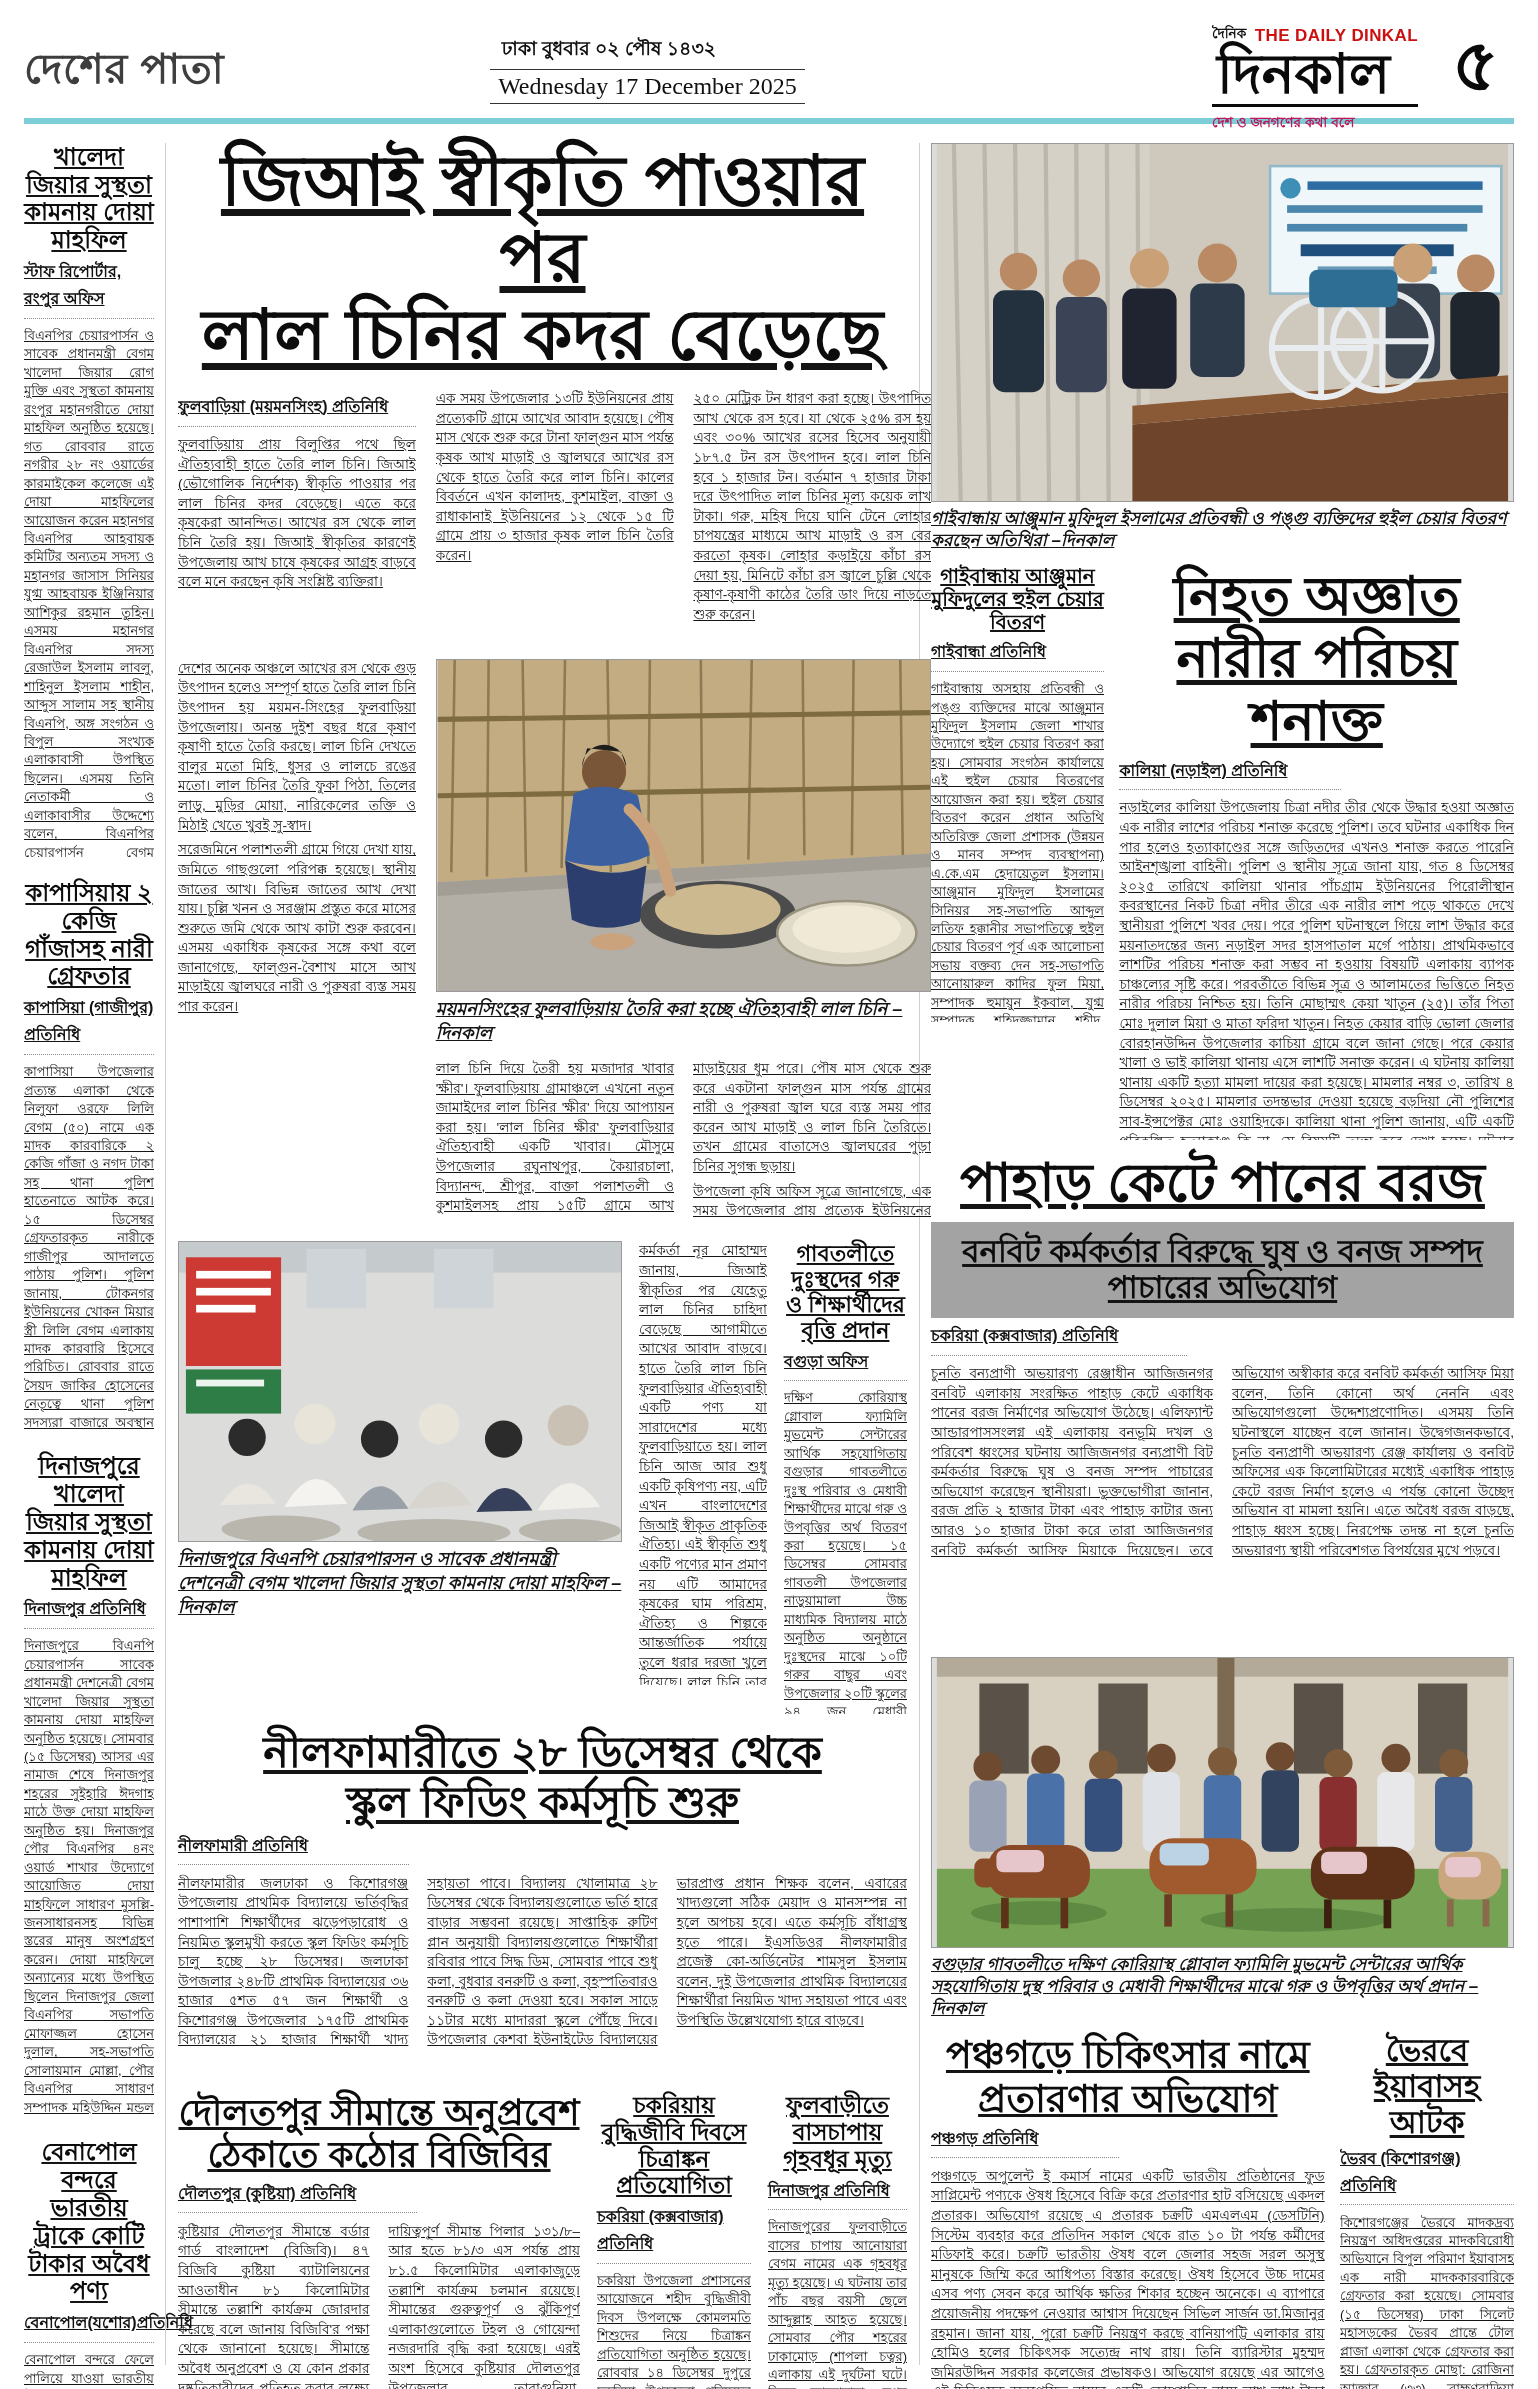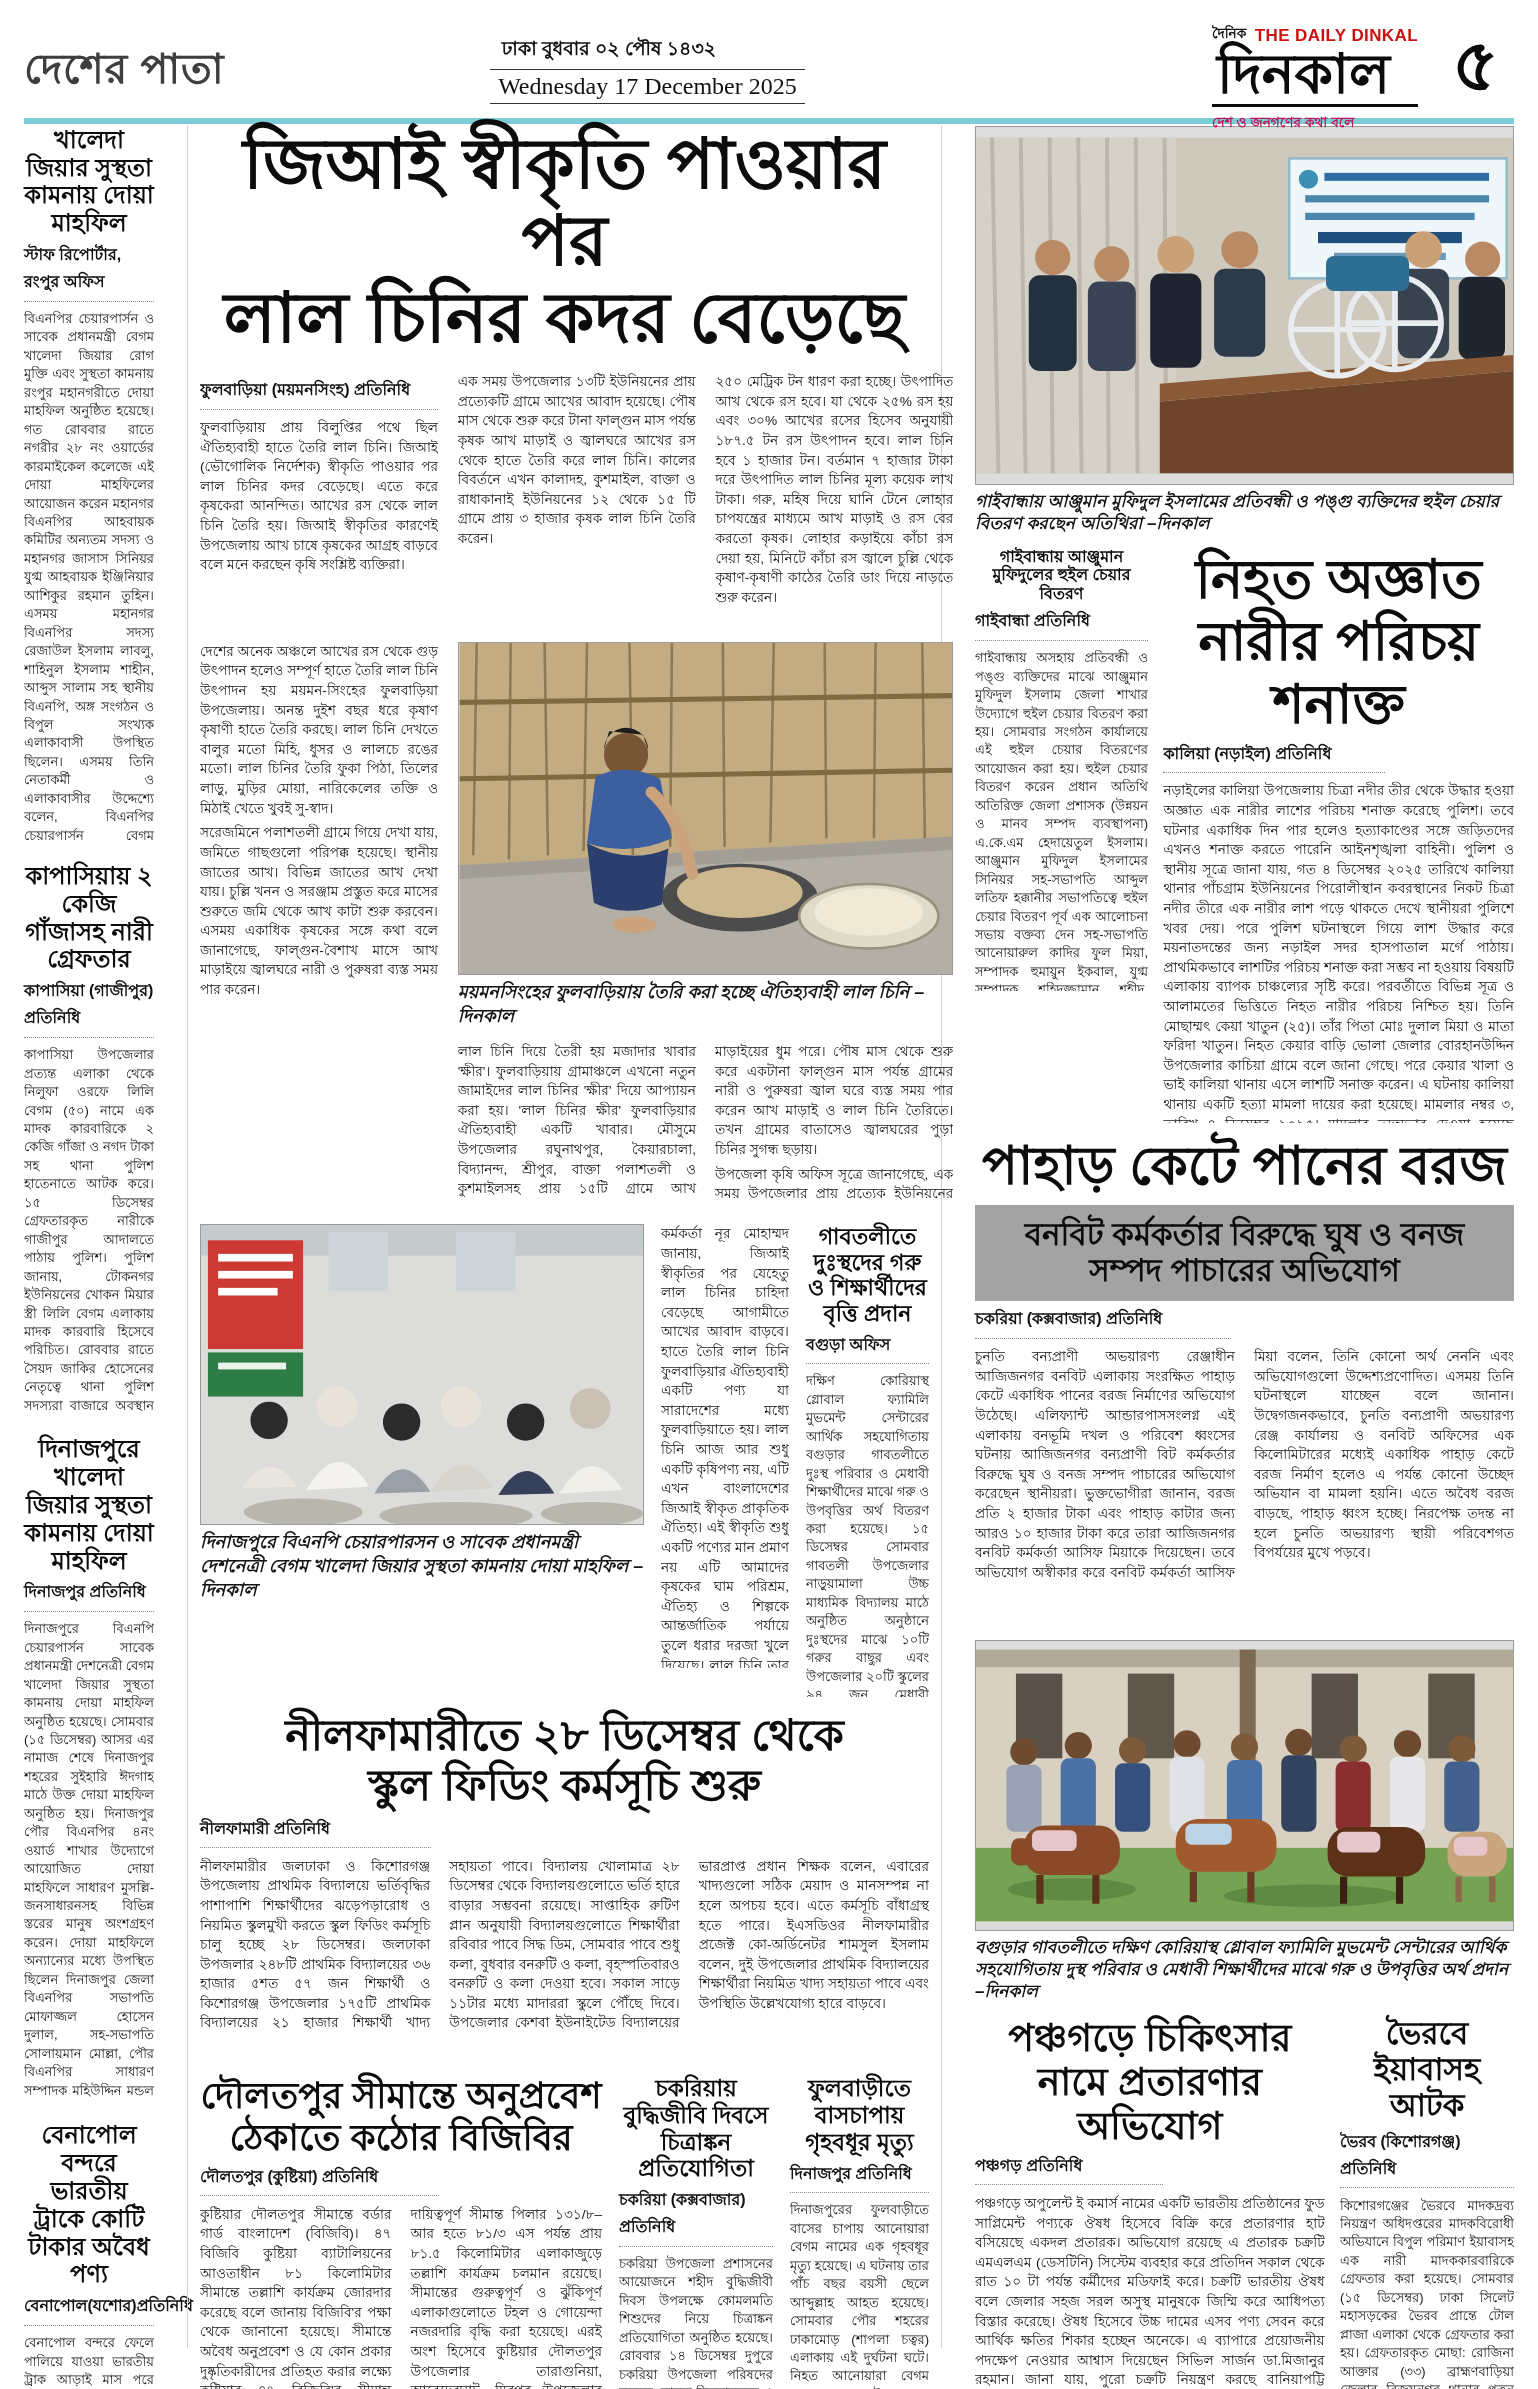--- a/index.html
+++ b/index.html
@@ -16,21 +16,21 @@
   .masthead{position:absolute;right:96px;top:0;text-align:left;}
   .mast-top{display:flex;align-items:flex-end;justify-content:flex-end;gap:8.5px;}
   .mast-daily{font-size:13.7px;font-weight:700;color:#111;}
   .mast-en{font-size:17px;font-weight:800;color:var(--brand-red);letter-spacing:0.4px;}
   .mast-brand{font-size:55px;font-weight:800;color:#0a0a0a;line-height:1.02;border-bottom:3.4px solid #0a0a0a;padding:0 5.1px 1.7px;}
   .mast-tagline{font-size:13.7px;font-weight:600;color:#be185d;margin-top:4.3px;}
   .pageno{position:absolute;right:15.4px;top:6.8px;font-size:72px;font-weight:800;color:#0a0a0a;line-height:1;}
   .rule-teal{height:6px;background:var(--accent-teal);margin-top:6.8px;}
 
   
-  .content{display:flex;gap:33px;margin-top:2px;height:2222px;}
+  .content{display:flex;gap:11px;margin-top:19px;height:2222px;text-decoration:underline;}
   .band-left{width:130px;flex:none;}
   .band-mid{width:755px;flex:none;border-left:0.9px solid #cfcfcf;border-right:0.9px solid #cfcfcf;padding:0 12px;}
   .band-right{flex:1;min-width:0;}
 
   .hl{font-weight:800;color:#0c0c0c;text-align:center;line-height:1.16;}
   .byline{font-weight:700;font-size:16px;color:#111;padding-bottom:4.3px;border-bottom:1.7px dotted #8a8a8a;margin:5.1px 0 8.5px;}
   .body{font-size:13.7px;line-height:1.43;text-align:justify;overflow:hidden;color:#161616;}
   .body p{margin-bottom:5.1px;}
   .sm{font-size:13px;line-height:1.42;}
   .caption{font-style:italic;font-weight:600;font-size:18px;line-height:1.32;color:#141414;margin-top:6px;}
@@ -277,21 +277,21 @@
                 <line x1="466" y1="232" x2="582" y2="232"></line>
             </g>
             <rect x="438" y="148" width="104" height="44" rx="10" fill="#2f6e94"></rect>
           </svg>
         </div>
         <div class="caption" style="font-size:17px">গাইবান্ধায় আঞ্জুমান মুফিদুল ইসলামের প্রতিবন্ধী ও পঙ্গু ব্যক্তিদের হুইল চেয়ার বিতরণ করছেন অতিথিরা –দিনকাল</div>
       </div>
 
       <div style="display:flex;gap:15.4px;margin-top:12px">
         <article style="width:173px;flex:none">
-          <h2 class="hl" style="font-size:16px">গাইবান্ধায় আঞ্জুমান মুফিদুলের হুইল চেয়ার বিতরণ</h2>
+          <h2 class="hl" style="font-size:20px">গাইবান্ধায় আঞ্জুমান মুফিদুলের হুইল চেয়ার বিতরণ</h2>
           <div class="byline">গাইবান্ধা প্রতিনিধি</div>
           <div class="body sm" style="height:342px">গাইবান্ধায় অসহায় প্রতিবন্ধী ও পঙ্গু ব্যক্তিদের মাঝে আঞ্জুমান মুফিদুল ইসলাম জেলা শাখার উদ্যোগে হুইল চেয়ার বিতরণ করা হয়। সোমবার সংগঠন কার্যালয়ে এই হুইল চেয়ার বিতরণের আয়োজন করা হয়। হুইল চেয়ার বিতরণ করেন প্রধান অতিথি অতিরিক্ত জেলা প্রশাসক (উন্নয়ন ও মানব সম্পদ ব্যবস্থাপনা) এ.কে.এম হেদায়েতুল ইসলাম। আঞ্জুমান মুফিদুল ইসলামের সিনিয়র সহ-সভাপতি আব্দুল লতিফ হক্কানীর সভাপতিত্বে হুইল চেয়ার বিতরণ পূর্ব এক আলোচনা সভায় বক্তব্য দেন সহ-সভাপতি আনোয়ারুল কাদির ফুল মিয়া, সম্পাদক হুমায়ুন ইকবাল, যুগ্ম সম্পাদক শহিদুজ্জামান শহীদ, কোষাধ্যক্ষ খন্দকার ওমর জাহিদ খোকন, নির্বাহী সদস্য আতিক হাসান মন্ডল লেবু, মো. শাহজাহান খন্দকার, মাহফুজার রহমান প্রমুখ।</div>
         </article>
         <article style="flex:1;min-width:0">
           <h2 class="hl" style="font-size:54px">নিহত অজ্ঞাত নারীর পরিচয় শনাক্ত</h2>
           <div class="byline" style="width:222px">কালিয়া (নড়াইল) প্রতিনিধি</div>
           <div class="body" style="height:342px">নড়াইলের কালিয়া উপজেলায় চিত্রা নদীর তীর থেকে উদ্ধার হওয়া অজ্ঞাত এক নারীর লাশের পরিচয় শনাক্ত করেছে পুলিশ। তবে ঘটনার একাধিক দিন পার হলেও হত্যাকাণ্ডের সঙ্গে জড়িতদের এখনও শনাক্ত করতে পারেনি আইনশৃঙ্খলা বাহিনী। পুলিশ ও স্থানীয় সূত্রে জানা যায়, গত ৪ ডিসেম্বর ২০২৫ তারিখে কালিয়া থানার পাঁচগ্রাম ইউনিয়নের পিরোলীস্থান কবরস্থানের নিকট চিত্রা নদীর তীরে এক নারীর লাশ পড়ে থাকতে দেখে স্থানীয়রা পুলিশে খবর দেয়। পরে পুলিশ ঘটনাস্থলে গিয়ে লাশ উদ্ধার করে ময়নাতদন্তের জন্য নড়াইল সদর হাসপাতাল মর্গে পাঠায়। প্রাথমিকভাবে লাশটির পরিচয় শনাক্ত করা সম্ভব না হওয়ায় বিষয়টি এলাকায় ব্যাপক চাঞ্চল্যের সৃষ্টি করে। পরবর্তীতে বিভিন্ন সূত্র ও আলামতের ভিত্তিতে নিহত নারীর পরিচয় নিশ্চিত হয়। তিনি মোছাম্মৎ কেয়া খাতুন (২৫)। তাঁর পিতা মোঃ দুলাল মিয়া ও মাতা ফরিদা খাতুন। নিহত কেয়ার বাড়ি ভোলা জেলার বোরহানউদ্দিন উপজেলার কাচিয়া গ্রামে বলে জানা গেছে। পরে কেয়ার খালা ও ভাই কালিয়া থানায় এসে লাশটি সনাক্ত করেন। এ ঘটনায় কালিয়া থানায় একটি হত্যা মামলা দায়ের করা হয়েছে। মামলার নম্বর ৩, তারিখ ৪ ডিসেম্বর ২০২৫। মামলার তদন্তভার দেওয়া হয়েছে বড়দিয়া নৌ পুলিশের সাব-ইন্সপেক্টর মোঃ ওয়াহিদকে। কালিয়া থানা পুলিশ জানায়, এটি একটি পরিকল্পিত হত্যাকাণ্ড কি না, সে বিষয়টি তদন্ত করে দেখা হচ্ছে। ঘটনার পেছনের কারণ, নিহতের সর্বশেষ অবস্থান এবং তাঁর সঙ্গে কারা ছিলেন—এসব বিষয়ে তথ্য সংগ্রহ করা হচ্ছে। হত্যাকারীকে শনাক্ত করে দ্রুত আইনের আওতায় আনতে পুলিশ কাজ করছে বলে জানিয়েছেন সংশ্লিষ্ট কর্মকর্তারা।</div>
         </article>
       </div>
 

